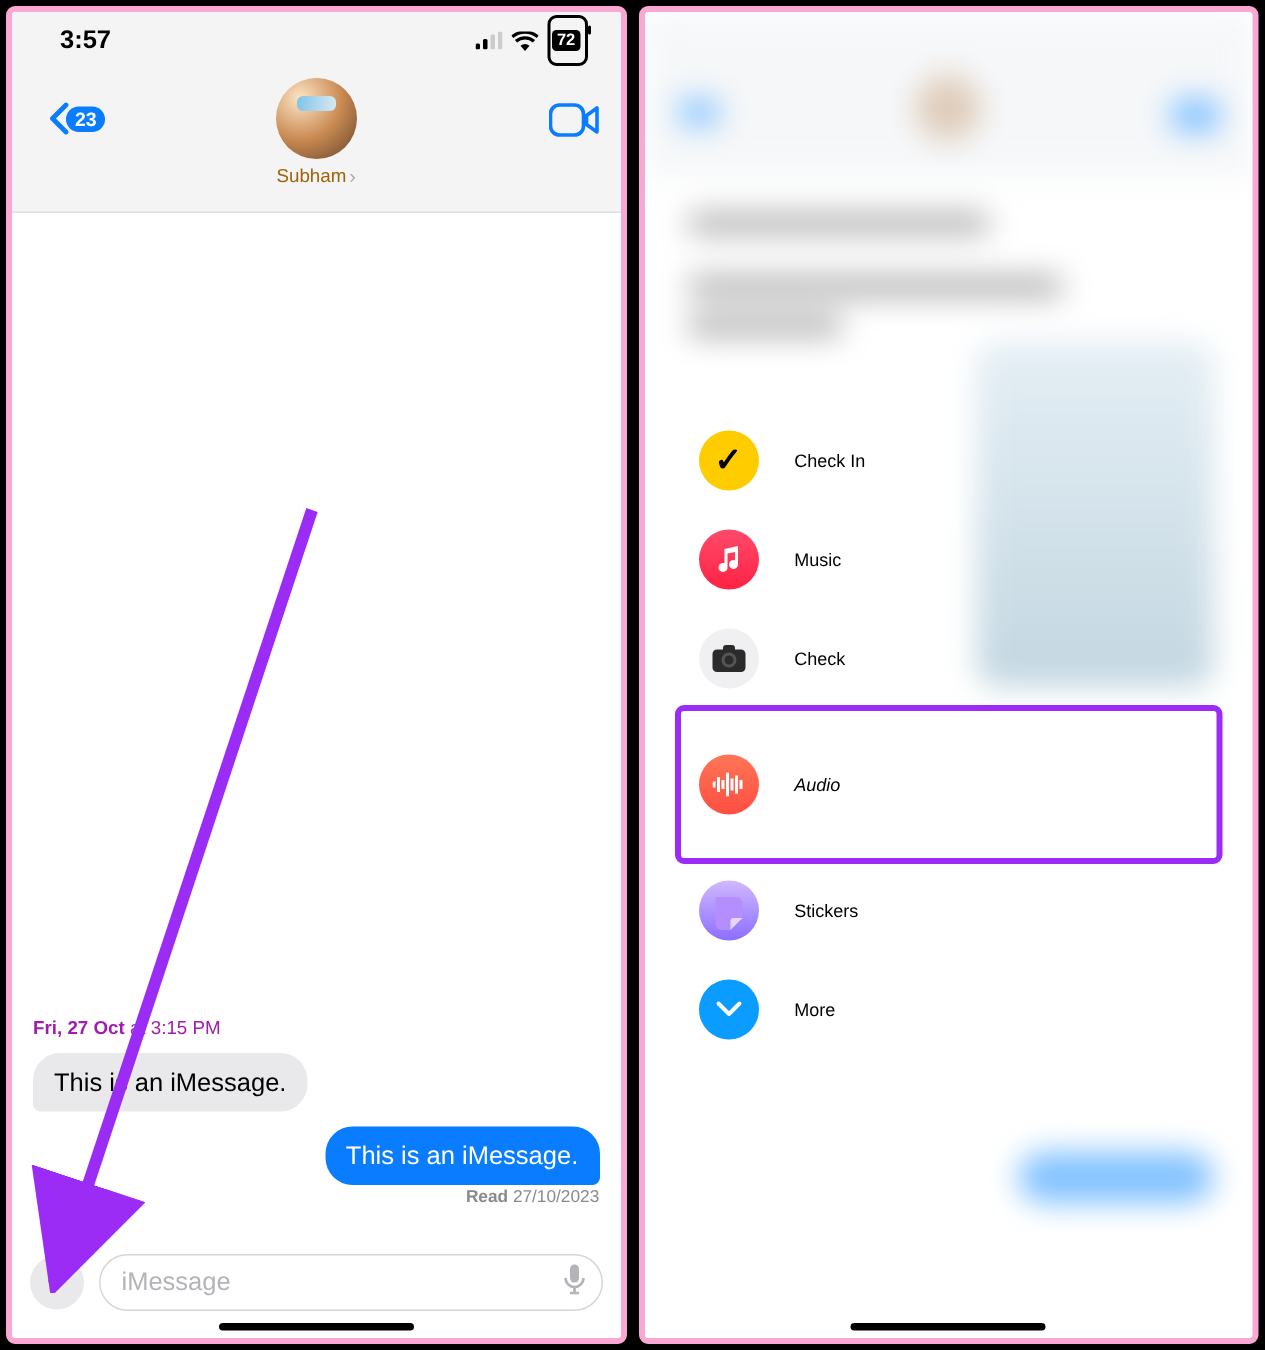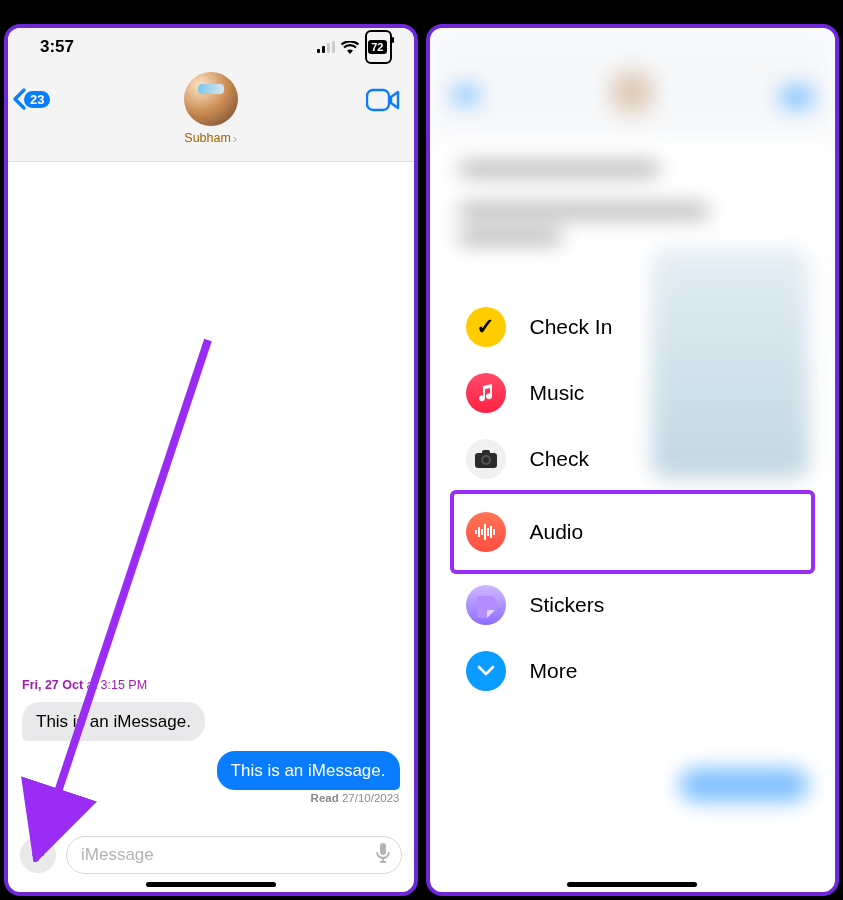--- a/index.html
+++ b/index.html
@@ -8,25 +8,24 @@
     background: #000;
     width: 843px;
     height: 900px;
     display: flex;
     gap: 8px;
     padding: 4px;
   }
   .panel {
     flex: 1;
     background: #fff;
-    border: 4px solid #6d28d9;
-    border-radius: 16px;
+    border: 4px solid #f9a8d4;
+    border-radius: 6px;
     position: relative;
     overflow: hidden;
-    margin-top: 20px;
   }
   
   .status-bar {
     height: 38px;
     display: flex;
     align-items: center;
     justify-content: space-between;
     padding: 0 22px 0 32px;
     font-weight: 600;
     font-size: 17px;
@@ -64,21 +63,21 @@
     font-size: 11px;
   }
   .nav-bar {
     background: #f4f4f5;
     height: 96px;
     position: relative;
     border-bottom: 1px solid #e0e0e2;
   }
   .back-btn {
     position: absolute;
-    left: 4px;
+    left: 24px;
     top: 22px;
     display: flex;
     align-items: center;
     color: #0a7cff;
   }
   .back-count {
     background: #0a7cff;
     color: #fff;
     border-radius: 10px;
     padding: 1px 6px;
@@ -259,32 +258,33 @@
     gap: 24px;
     padding: 13px 12px;
     border-radius: 12px;
     background: rgba(255,255,255,0.0);
   }
   .menu-item.highlight {
     border: 4px solid #9a2cf5;
     border-radius: 6px;
     background: #fff;
     margin: -2px -4px;
-    padding: 18px 12px;
+    padding: 29px 12px;
+    font-style: italic;
   }
   .mi-icon {
     width: 40px; height: 40px;
     border-radius: 50%;
     display: flex;
     align-items: center;
     justify-content: center;
     flex-shrink: 0;
   }
   .mi-label {
-    font-size: 21px;
+    font-size: 12px;
     color: #000;
   }
   .ic-checkin { background:#ffcc00; color:#000; font-size:22px; font-weight:700;}
   .ic-location { background:#1fbf64; position:relative;}
   .ic-location::after{content:"";position:absolute;width:14px;height:14px;background:#fff;border-radius:50%;top:13px;left:13px;}
   .ic-location::before{content:"";position:absolute;width:8px;height:8px;background:#0a7cff;border-radius:50%;top:16px;left:16px;z-index:1;}
   .ic-music { background:linear-gradient(#ff4a6a,#ff2244); color:#fff;}
   .ic-camera { background:#f0f0f2; color:#000;}
   .ic-audio { background:linear-gradient(#ff7556,#ff4e42); color:#fff;}
   .ic-stickers { background:linear-gradient(#d0b8ff,#8c6eff);}

